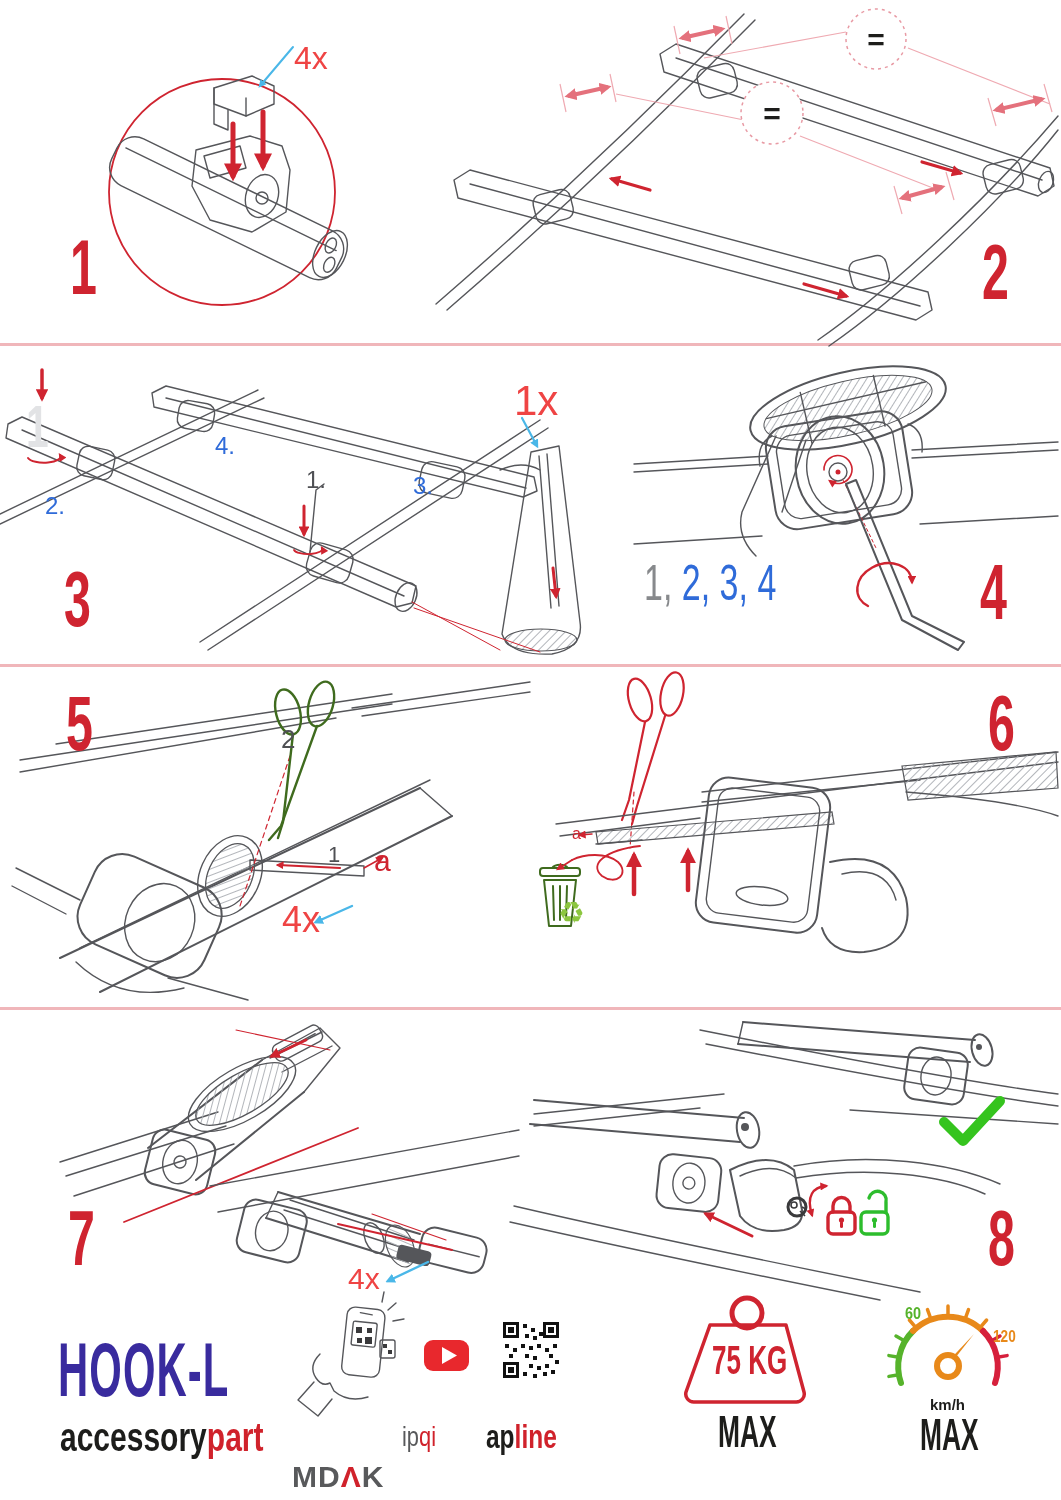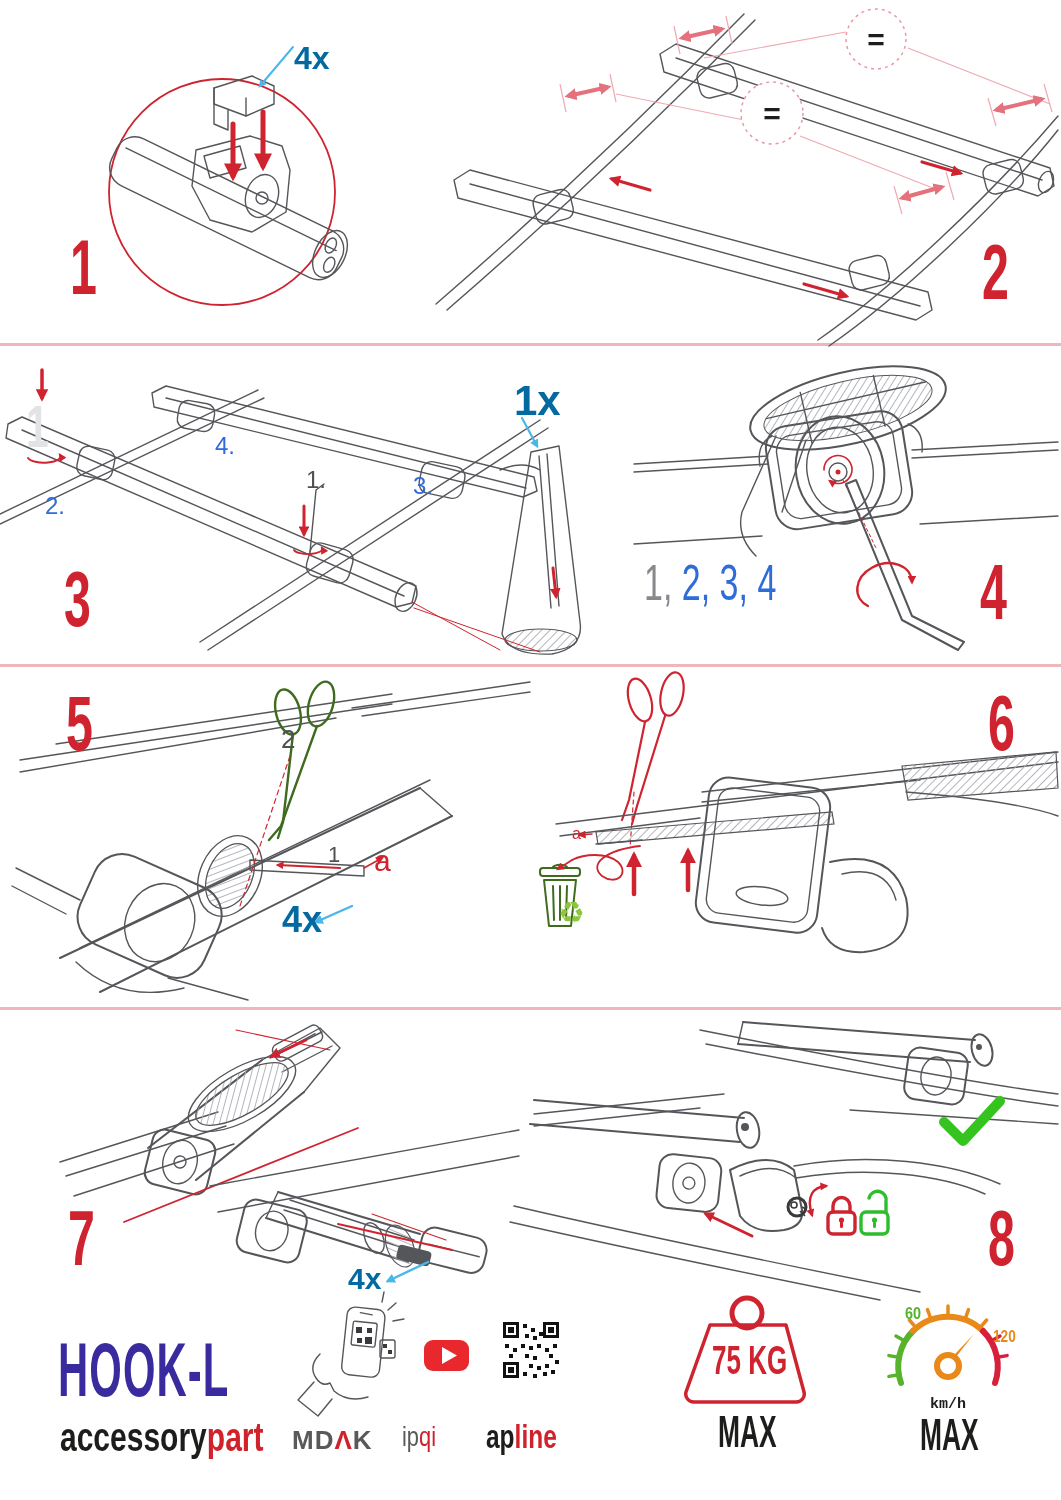--- a/index.html
+++ b/index.html
@@ -3,41 +3,41 @@
 <meta charset="utf-8">
 <style>
   html,body{margin:0;padding:0;background:#ffffff;}
   .page{position:relative;width:1061px;height:1500px;background:#fff;overflow:hidden;
         font-family:"Liberation Sans",sans-serif;}
   .art{position:absolute;left:0;top:0;z-index:1;}
   .divider{position:absolute;left:0;width:1061px;height:3px;background:#f0b6ba;z-index:0;}
   .lbl{position:absolute;z-index:2;font-family:"Liberation Sans",sans-serif;line-height:1;
        white-space:pre;transform-origin:left top;}
   .stepnum{font-size:78px;font-weight:700;color:#cf2430;transform:scaleX(.62);letter-spacing:-1px;}
-  .cyan{color:#0369a1;font-weight:700;}
+  .cyan{color:#ef4444;font-weight:400;}
   .blue{color:#2f6bd9;font-size:24px;}
   .darkm{color:#4f5054;font-size:24px;}
   .ghost{color:#e2e3e5;font-size:60px;font-weight:700;transform:scaleX(.68);}
   .eq{position:absolute;z-index:2;transform:translate(-50%,-50%);font-weight:700;font-size:30px;color:#1d1d1b;
       font-family:"Liberation Sans",sans-serif;}
   .seq{font-size:50px;transform:scaleX(.68);}
   .seq .g{color:#87898c;}
   .seq .b{color:#2f6bd9;}
   .parta{color:#cf2430;}
   .recyc{color:#8cc63f;font-size:30px;}
   .product{font-size:76px;font-weight:700;color:#392b9e;transform:scaleX(.55);letter-spacing:2px;}
   .brand{font-size:40px;font-weight:700;transform:scaleX(.75);}
   .bk{color:#1d1d1b;}
   .rd{color:#d0222b;}
-  .mdak{font-size:26px;font-weight:700;color:#58595b;letter-spacing:1px;}
+  .mdak{font-size:30px;font-weight:700;color:#58595b;letter-spacing:1px;margin-top:35px;}
   .ipqi{font-size:28px;font-weight:400;color:#58595b;transform:scaleX(.78);}
   .apline{font-size:34px;font-weight:700;transform:scaleX(.72);}
   .wval{font-size:40px;font-weight:700;color:#cf2430;transform:scaleX(.65);}
   .max{font-size:44px;font-weight:700;color:#1d1d1b;transform:scaleX(.6);}
-  .kmh{font-size:15px;font-weight:700;color:#1d1d1b;font-family:Liberation Mono, monospace;}
+  .kmh{font-size:15px;font-weight:700;color:#1d1d1b;}
   .sp60{font-size:17px;font-weight:700;color:#56b32b;transform:scaleX(.85);}
   .sp120{font-size:16px;font-weight:700;color:#e8891a;transform:scaleX(.85);}
   svg .ln{fill:none;stroke:#55565a;stroke-width:1.4;stroke-linecap:round;stroke-linejoin:round;}
   svg .ln2{stroke-width:2;}
   svg .red{stroke:#cf2430;fill:none;stroke-linecap:round;stroke-linejoin:round;}
   svg .pink{stroke:#efaab2;fill:none;stroke-width:1.2;}
   svg .cyn{stroke:#4ab7e8;fill:none;stroke-linecap:round;}
   svg .grn{stroke:#3f6b1e;fill:none;stroke-linecap:round;stroke-linejoin:round;}
 </style>
 </head>

